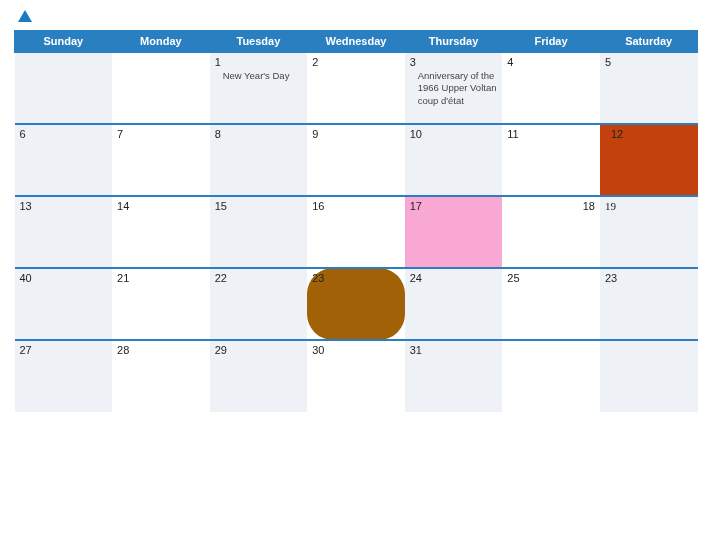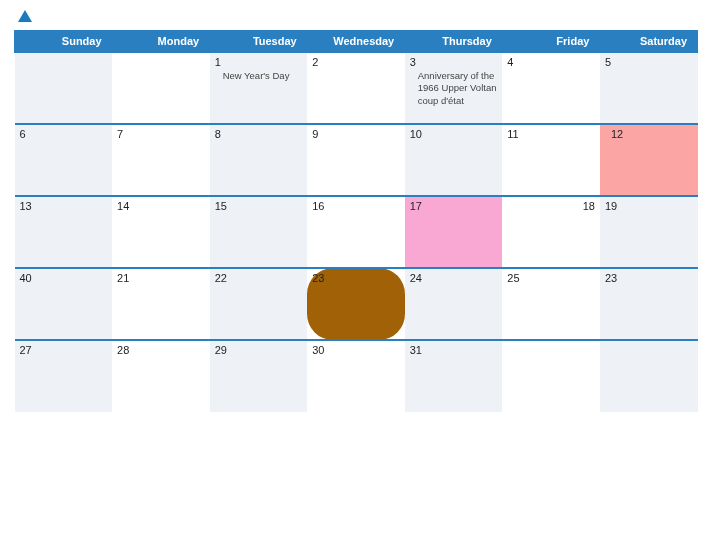--- a/index.html
+++ b/index.html
@@ -66,21 +66,21 @@
     .calendar-table {
       width: 100%;
       border-collapse: collapse;
       table-layout: fixed;
     }
     .calendar-table thead tr th {
       background-color: #2a7fc1;
       color: #fff;
       font-size: 11px;
       font-weight: bold;
-      text-align: right;
+      text-align: center;
       padding: 4px 10px;
       border: 1px solid #2a7fc1;
     }
     .calendar-table tbody tr td {
       border-top: 2px solid #2a7fc1;
       border-left: none;
       border-right: none;
       border-bottom: none;
       vertical-align: top;
       padding: 3px 5px 3px 5px;
@@ -171,21 +171,21 @@
           </td>
           <td style="background: rgb(255, 255, 255);">
             <span class="day-number">9</span>
           </td>
           <td style="background: rgb(238, 242, 247);">
             <span class="day-number">10</span>
           </td>
           <td style="background: rgb(255, 255, 255);">
             <span class="day-number">11</span>
           </td>
-          <td style="background: #fca5a5; padding-left: 11px;">
+          <td style="background: #c2410c; padding-left: 11px;">
             <span class="day-number">12</span>
           </td>
         </tr>
         <tr>
           <td style="background: rgb(238, 242, 247);">
             <span class="day-number">13</span>
           </td>
           <td style="background: rgb(255, 255, 255);">
             <span class="day-number">14</span>
           </td>
@@ -194,21 +194,21 @@
           </td>
           <td style="background: rgb(255, 255, 255);">
             <span class="day-number">16</span>
           </td>
           <td style="background: #f9a8d4;">
             <span class="day-number">17</span>
           </td>
           <td style="background: rgb(255, 255, 255); text-align: right;">
             <span class="day-number">18</span>
           </td>
-          <td style="background: rgb(238, 242, 247);">
+          <td style="background: rgb(238, 242, 247); font-family: Liberation Serif, serif;">
             <span class="day-number">19</span>
           </td>
         </tr>
         <tr>
           <td style="background: rgb(238, 242, 247);">
             <span class="day-number">40</span>
           </td>
           <td style="background: rgb(255, 255, 255);">
             <span class="day-number">21</span>
           </td>

